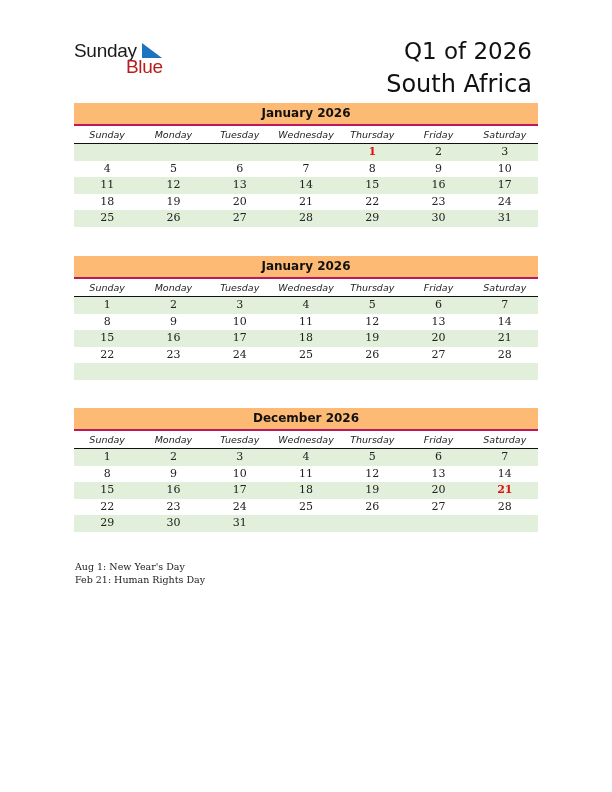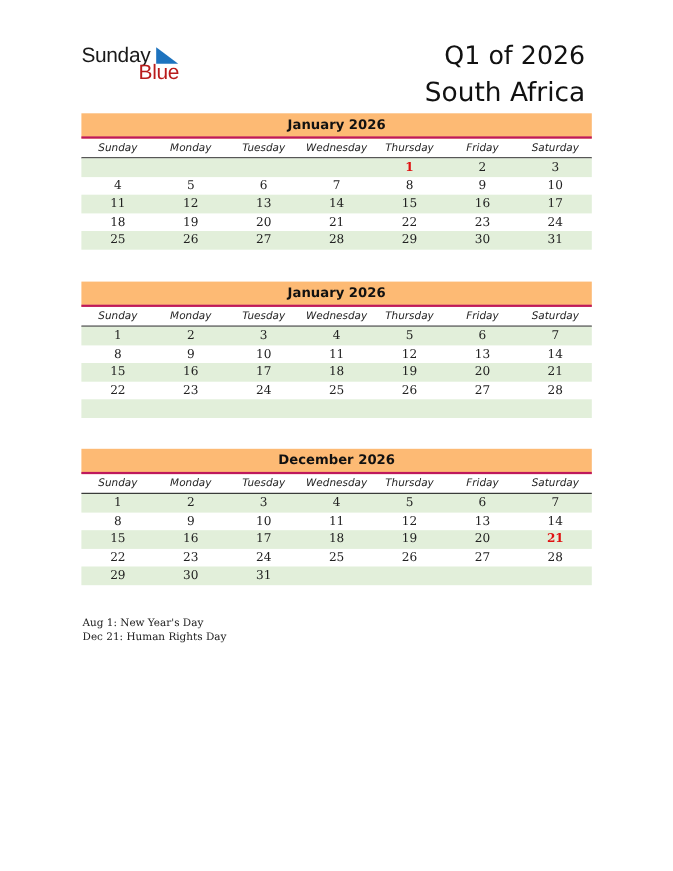--- a/index.html
+++ b/index.html
@@ -201,14 +201,14 @@
         <div></div>
         <div></div>
         <div></div>
         <div></div>
       </div>
     </div>
   </div>
 
 <div class="notes">
   <div>Aug 1: New Year's Day</div>
-  <div>Dec 21: Human Rights Day</div>
+  <div>Feb 21: Human Rights Day</div>
 </div>
 
 </body></html>

